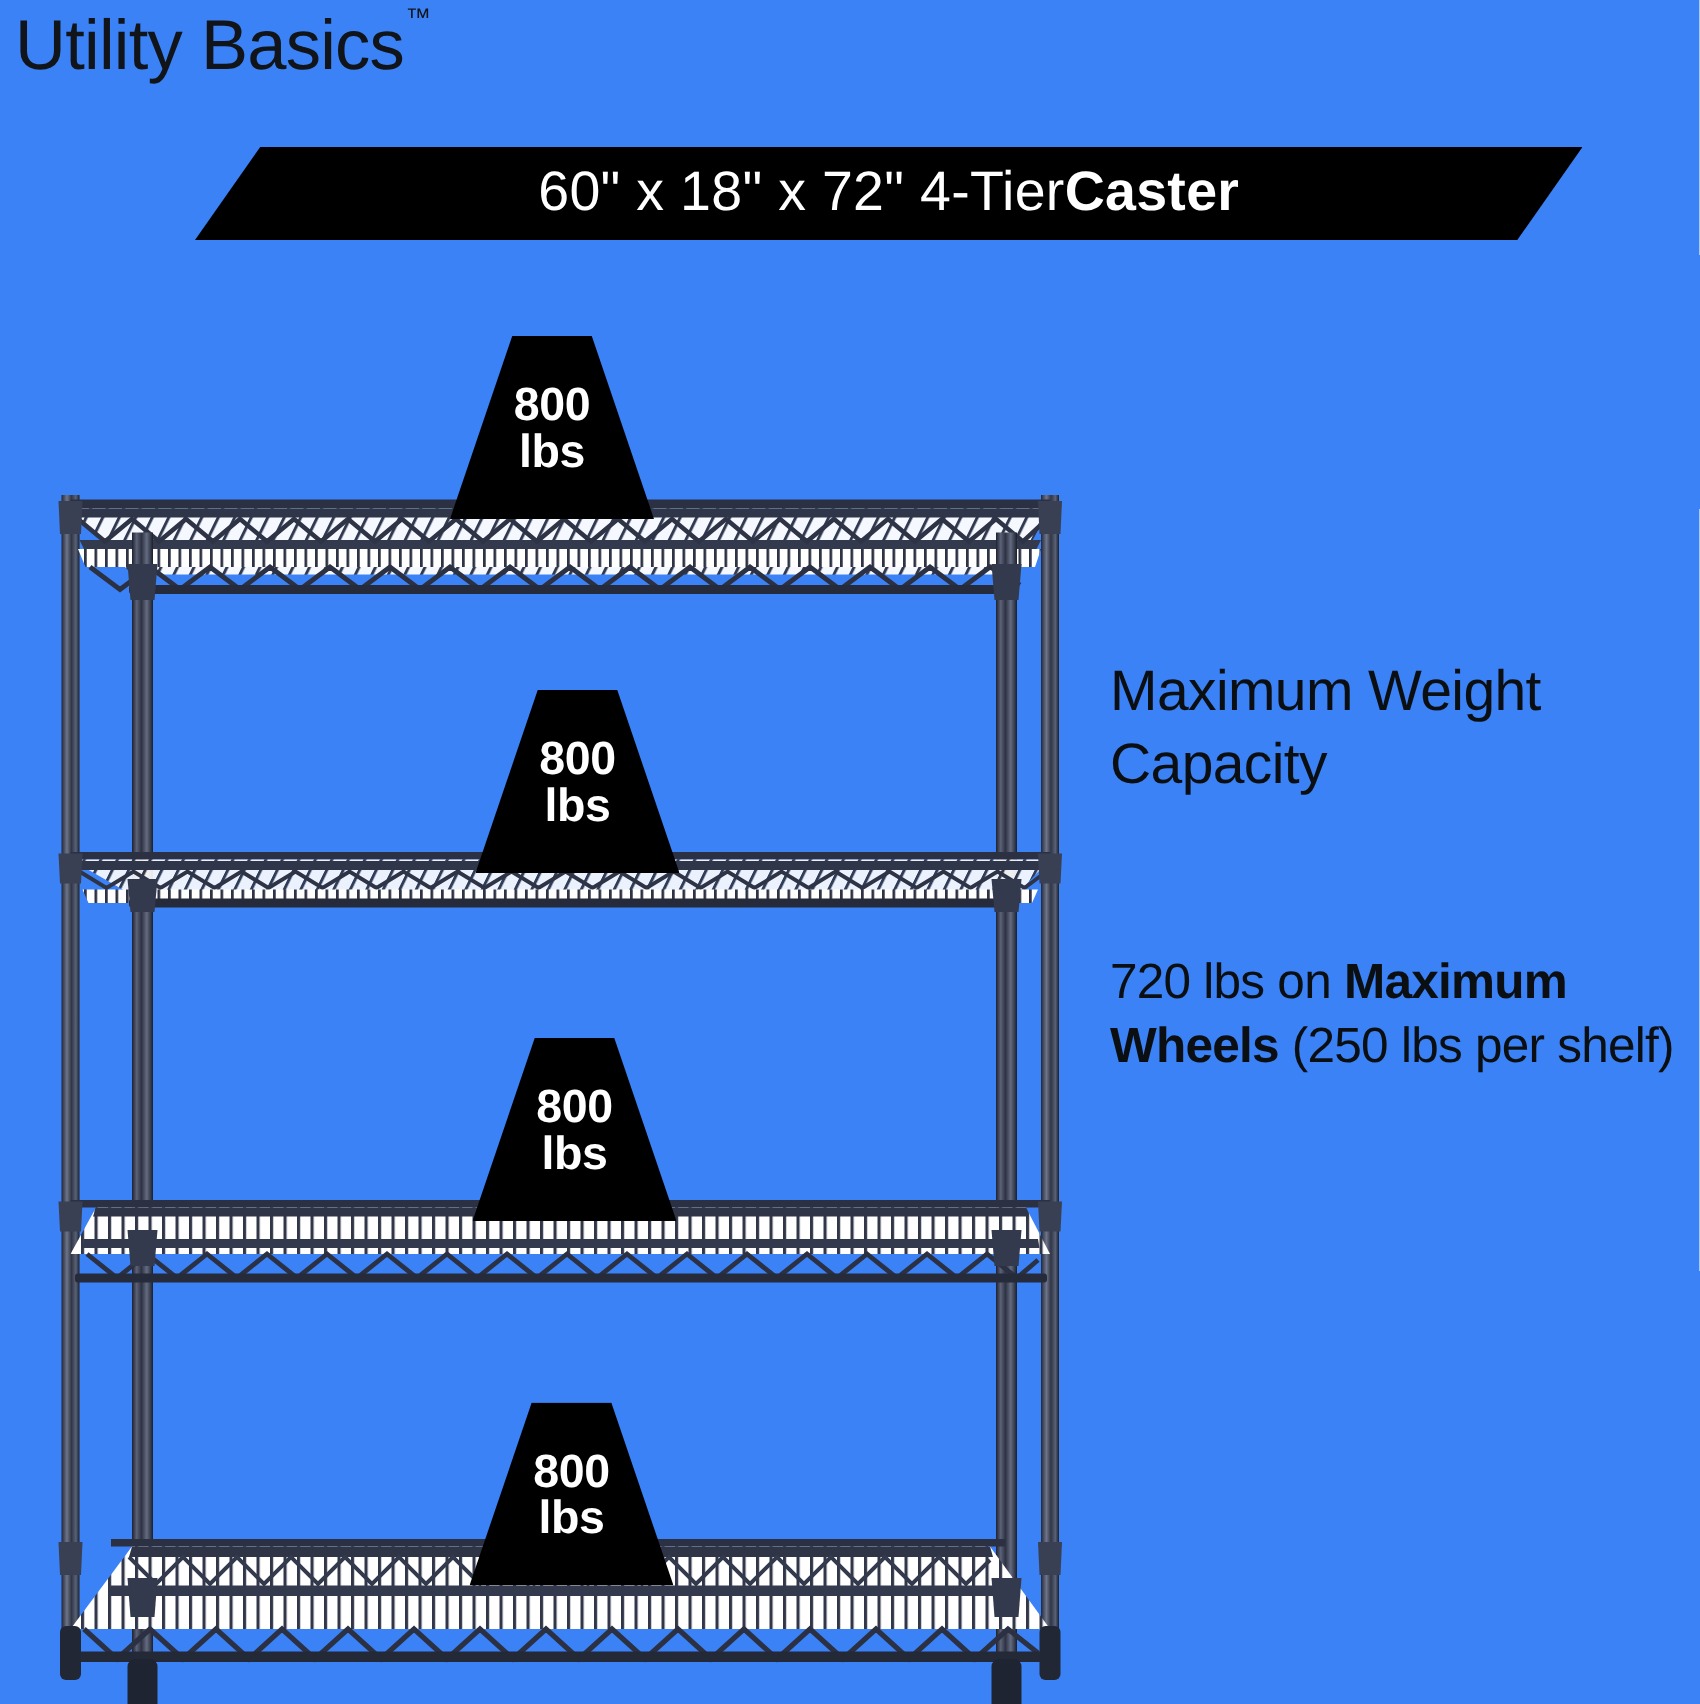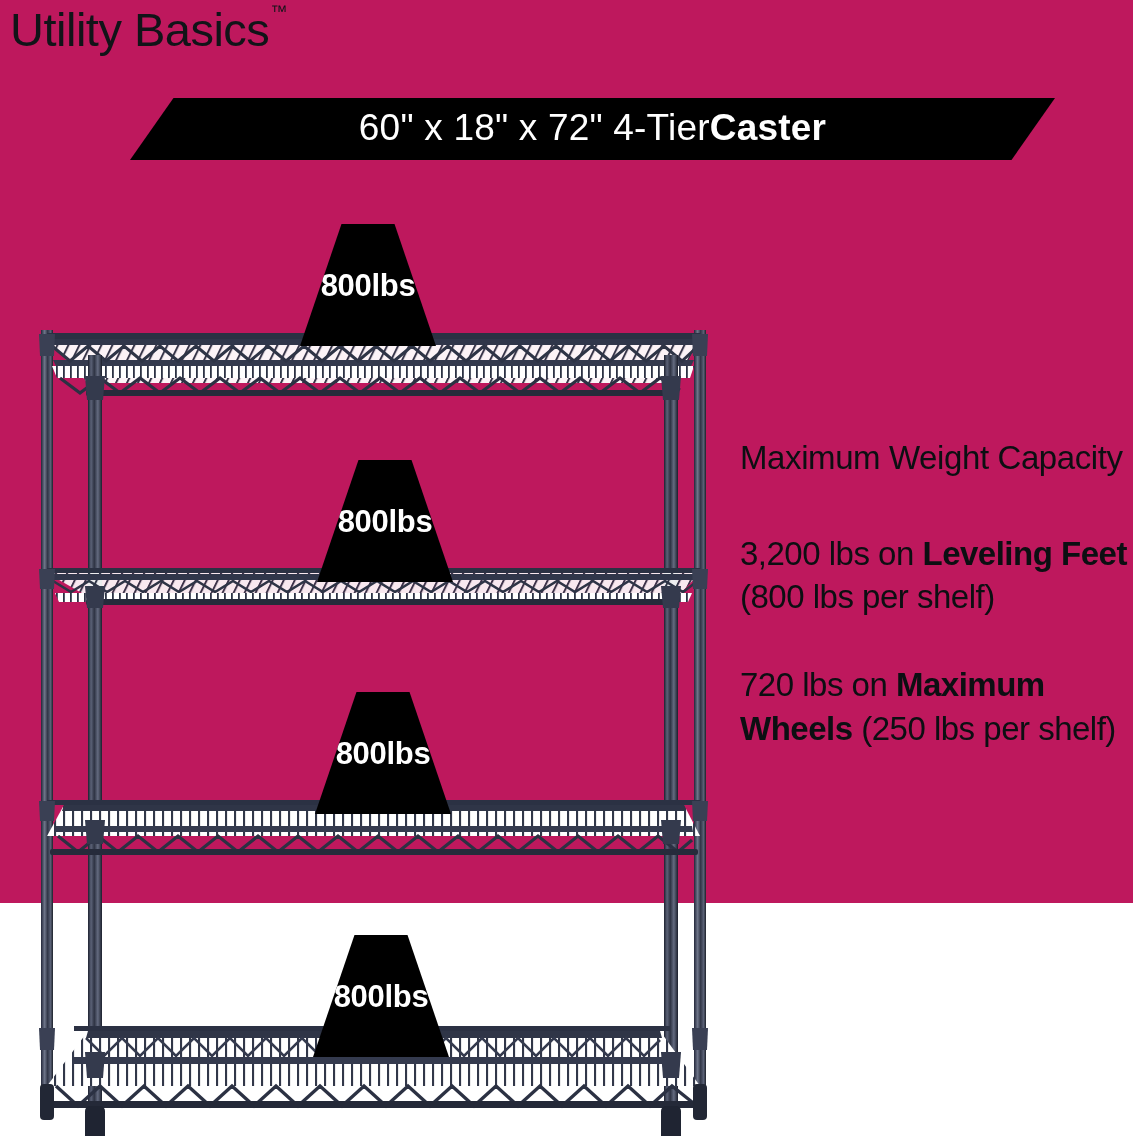--- a/index.html
+++ b/index.html
@@ -2,21 +2,21 @@
 <html><head>
 <meta charset="utf-8">
 <style>
   * { box-sizing: border-box; margin: 0; padding: 0; }
   html, body {
     width: 1133px; height: 1136px;
     background: #ffffff;
     font-family: "Liberation Sans", sans-serif;
     overflow: hidden;
   }
-  #page { position: relative; width: 1133px; height: 903px; background: #be185d; }
+  #page { position: relative; width: 1133px; height: 1136px; background: #3b82f6; }
 
   
   #brand {
     position: absolute; left: 10px; top: 2px;
     font-size: 47px; font-weight: 400; color: #111418;
     letter-spacing: -0.5px; white-space: nowrap;
     font-family: "Liberation Sans", sans-serif;
   }
   #brand .tm {
     font-size: 17px; vertical-align: super; position: relative;
@@ -43,21 +43,21 @@
   #banner-text b { font-weight: 700; }
 
   
   #rack { position: absolute; left: 0px; top: 190px; width: 740px; height: 946px; }
   #rack svg { display: block; }
 
   
   .badge {
     position: absolute;
     width: 136px; height: 122px;
-    display: flex; flex-direction: row;
+    display: flex; flex-direction: column;
     align-items: center; justify-content: center;
     color: #ffffff;
     background: #000000;
     clip-path: polygon(30.5% 0%, 69.5% 0%, 100% 100%, 0% 100%);
   }
   .badge .num {
     font-size: 31px; font-weight: 700; line-height: 1.0;
     letter-spacing: -0.3px;
   }
   .badge .unit {
@@ -70,21 +70,21 @@
   #badge-4 { left: 313px; top: 935px; }
 
   
   #info {
     position: absolute; left: 740px; top: 437px;
     width: 392px;
     color: #0c0f12;
     font-family: "Liberation Sans", sans-serif;
   }
   #info .heading {
-    font-size: 33px; line-height: 1.30; font-weight: 400;
+    font-size: 38px; line-height: 1.30; font-weight: 400;
     letter-spacing: -0.4px;
   }
   #info .para {
     font-size: 33px; line-height: 1.32; font-weight: 400;
     letter-spacing: -0.5px;
   }
   #info .para b { font-weight: 700; }
   #info .gap-a { height: 52px; }
   #info .gap-b { height: 44px; }
 </style>
@@ -253,18 +253,17 @@
     <span class="unit">lbs</span>
   </div>
   <div class="badge" id="badge-4">
     <span class="num">800</span>
     <span class="unit">lbs</span>
   </div>
 
   <div id="info">
     <div class="heading">Maximum Weight Capacity</div>
     <div class="gap-a"></div>
-    <div class="para"><span>3,200 lbs on </span><b>Leveling Feet</b><span> (800 lbs per shelf)</span></div>
     <div class="gap-b"></div>
     <div class="para"><span>720 lbs on </span><b>Maximum Wheels</b><span> (250 lbs per shelf)</span></div>
   </div>
 
 </div>
 
 </body></html>

